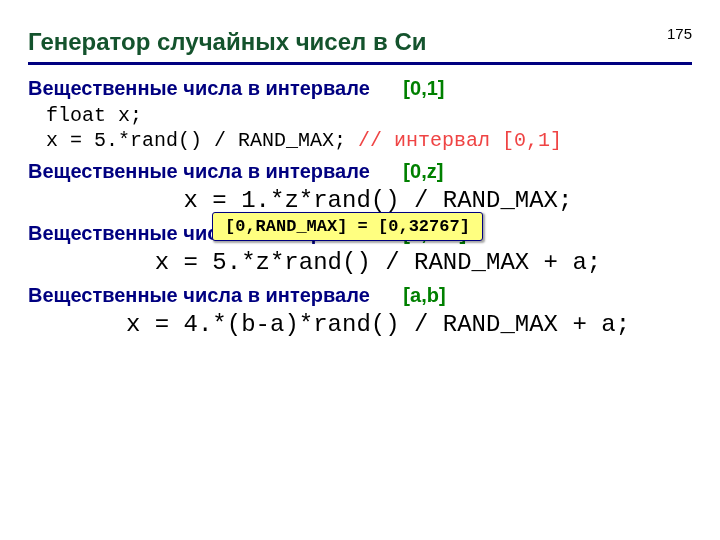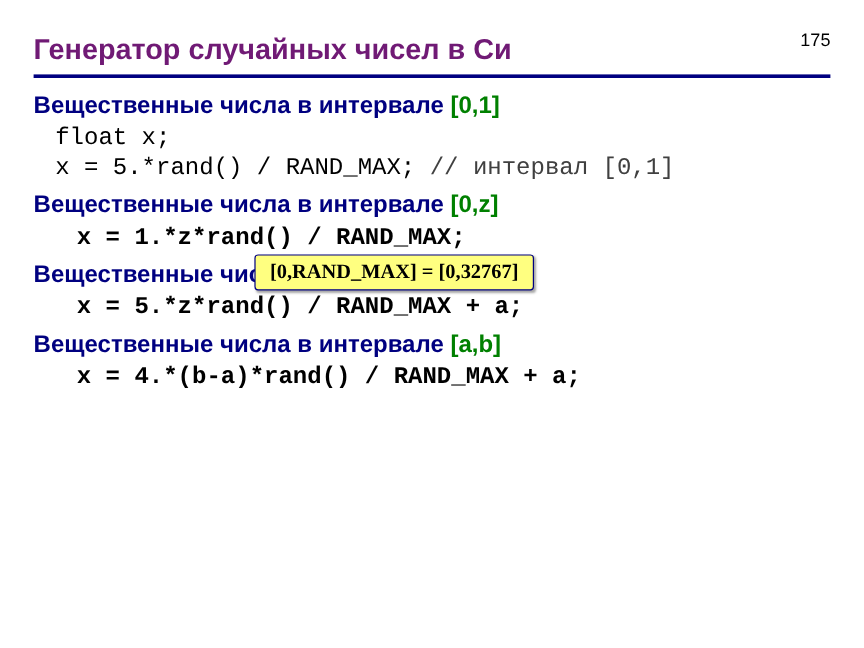--- a/index.html
+++ b/index.html
@@ -14,64 +14,65 @@
     .page-num {
       position: absolute;
       top: 25px;
       right: 28px;
       font-size: 15px;
       color: #000;
     }
     .title {
       font-size: 24px;
       font-weight: bold;
-      color: #701a75;
+      color: #14532d;
       padding-bottom: 6px;
       border-bottom: 3px solid #000080;
       margin-bottom: 12px;
       margin-top: 10px;
     }
     .section {
       font-size: 20px;
       font-weight: bold;
       color: #000080;
       margin-top: 8px;
       margin-bottom: 4px;
     }
-    .interval { color: #008000; }
+    .interval { color: #008000; margin-left: 28px; }
     .code {
       font-family: "Courier New", monospace;
       font-size: 20px;
       font-weight: normal;
       color: #000;
       margin-left: 18px;
       margin-top: 2px;
       margin-bottom: 2px;
       display: block;
     }
     .code2 {
       font-family: "Courier New", monospace;
-      font-size: 20px;
-      font-weight: bold;
+      font-size: 24px;
+      font-weight: normal;
       color: #000;
       margin-left: 36px;
       margin-top: 4px;
       margin-bottom: 8px;
       display: block;
+      text-align: center;
     }
-    .comment { color: #404040; }
+    .comment { color: #ef4444; }
     .callout {
       position: absolute;
       top: 108px;
       left: 184px;
       background: #ffff80;
       border: 1.5px solid #000080;
       border-radius: 3px;
       padding: 4px 12px;
-      font-family: Liberation Serif, serif;
+      font-family: Liberation Mono, monospace;
       font-weight: bold;
       font-size: 17px;
       color: #000;
       box-shadow: 1.5px 1.5px 2px rgba(0,0,0,0.35);
     }
     .row1 {
       position: relative;
     }
   </style>
 </head>

